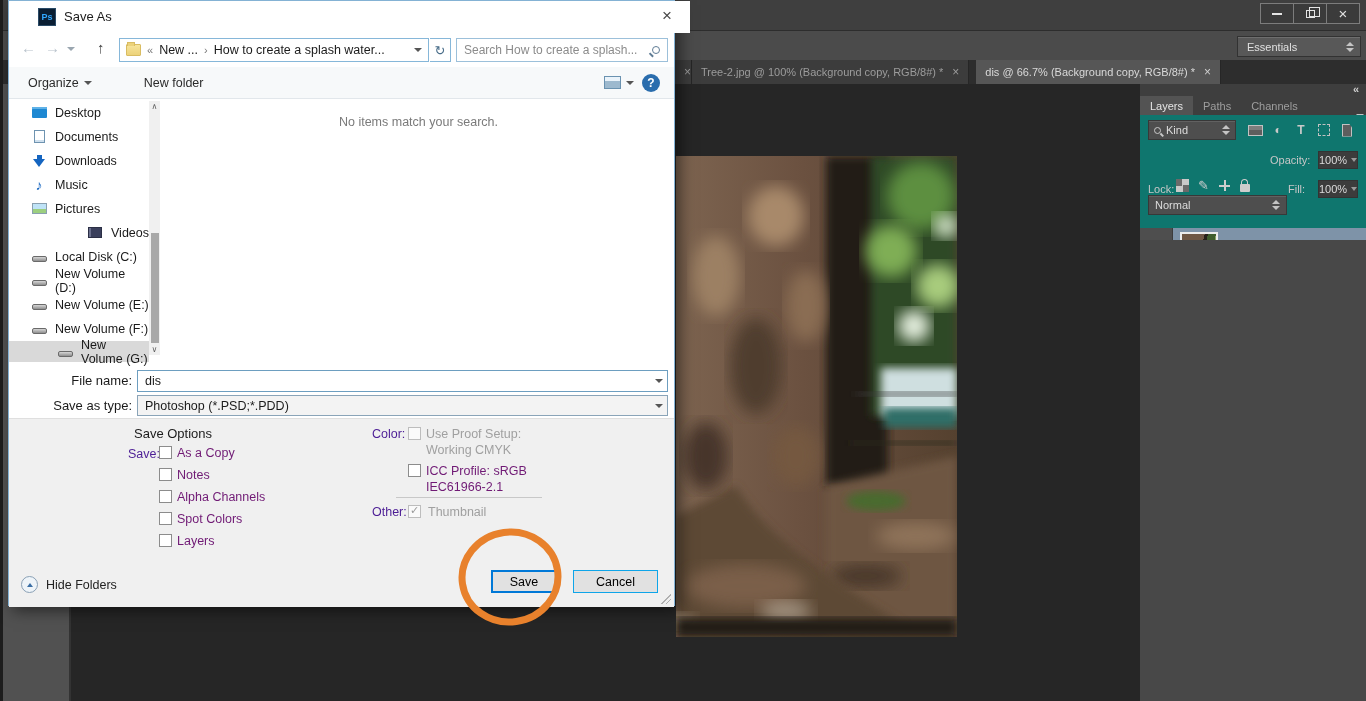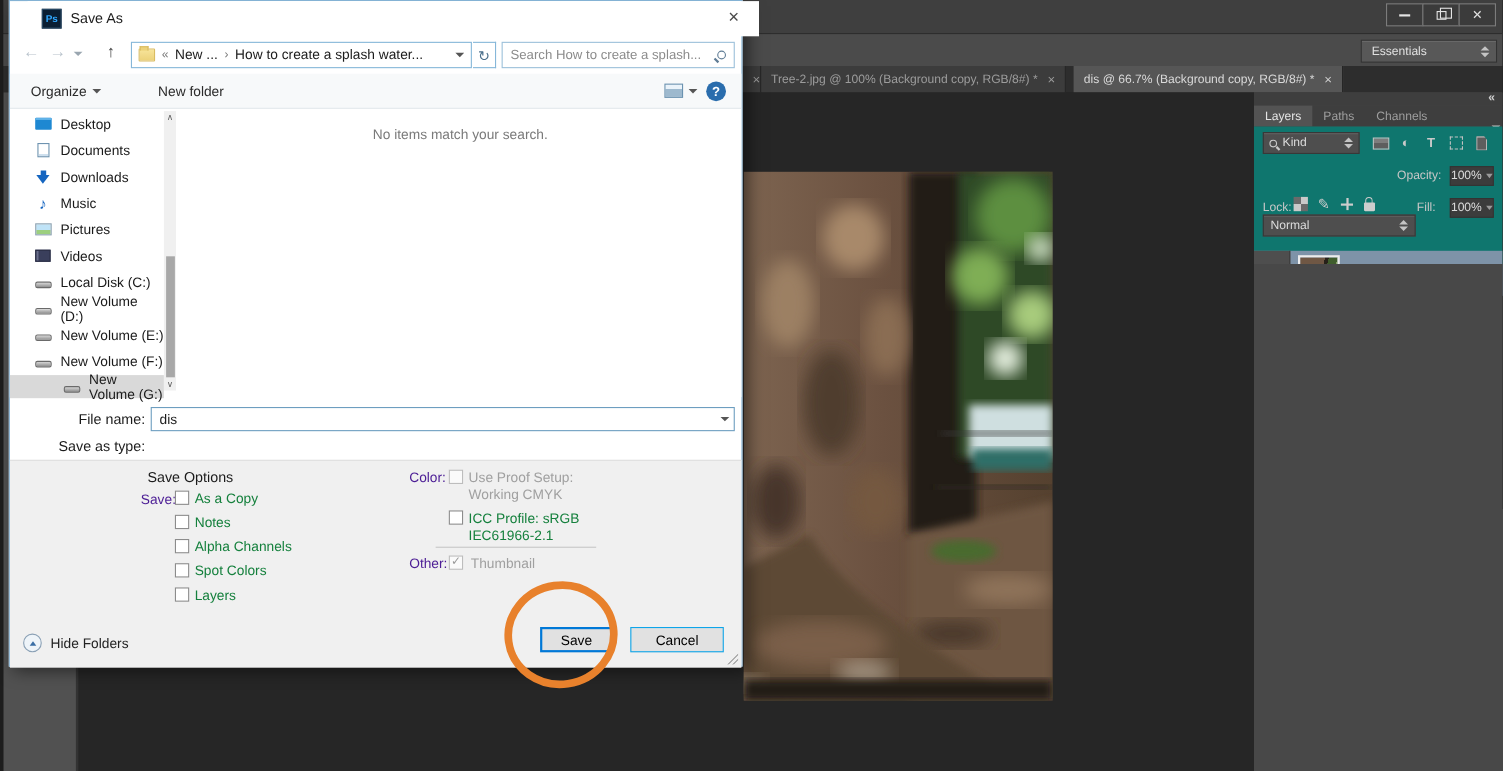--- a/index.html
+++ b/index.html
@@ -135,21 +135,21 @@
   .combo { position:absolute; left:128px; width:531px; display:flex; align-items:center; padding:0 4px 0 7px; }
   .combo .val { flex:1; overflow:hidden; white-space:nowrap; }
   .fname { top:369px; height:22px; border:1px solid #6d9ec0; background:#fff; }
   .ftype { top:394px; height:21px; border:1px solid #8aa4b8; background:#f3f3f3; }
   .dlg-footer { position:absolute; left:0; top:417px; width:100%; height:189px; background:#f0f0f0; border-top:1px solid #dfdfdf; }
   .opt-heading { position:absolute; left:125px; top:7px; font-size:13px; color:#1b1b1b; }
   .grp-label { position:absolute; color:#4c1d95; }
   .cb { position:absolute; width:13px; height:13px; border:1px solid #8c8c8c; background:#fff; }
   .cb.disabled { border-color:#bdbdbd; background:#fafafa; }
   .cb.checked:after { content:"✓"; position:absolute; left:1px; top:-2px; font-size:11px; color:#9a9a9a; }
-  .cb-label { position:absolute; color:#15803d; }
+  .cb-label { position:absolute; color:#701a75; }
   .cb-label.disabled { color:#a0a0a0; }
   .divider { position:absolute; left:387px; top:78px; width:146px; height:1px; background:#c8c8c8; }
   .hide-folders { position:absolute; left:12px; top:157px; display:flex; align-items:center; gap:8px; color:#222; }
   .hf-circle { width:17px; height:17px; border-radius:50%; border:1px solid #8aa0b5; background:#eef4f9;
                display:flex; align-items:center; justify-content:center; }
   .hf-circle .tri-up { border-bottom-color:#3a6ea5; border-left-width:3.5px; border-right-width:3.5px; border-bottom-width:4px; }
   .btn { position:absolute; top:151px; height:23px; background:#e1e1e1; display:flex; align-items:center; justify-content:center;
          font-size:12.5px; color:#000; }
   .btn-save { left:482px; width:66px; border:2px solid #0078d7; }
   .btn-cancel { left:564px; width:85px; border:1px solid #0ea5e9; }
@@ -382,21 +382,21 @@
     <div class="sb-item" style="top:75px;">
         <span class="sb-ic ic-music">♪</span>
         <span>Music</span>
       </div>
     <div class="sb-item" style="top:99px;">
         <span class="sb-ic">
           <span class="ic-pics"></span>
         </span>
         <span>Pictures</span>
       </div>
-    <div class="sb-item" style="top:123px;">
+    <div class="sb-item" style="top:123px;justify-content:flex-end;">
         <span class="sb-ic">
           <span class="ic-vid"></span>
         </span>
         <span>Videos</span>
       </div>
     <div class="sb-item" style="top:147px;">
         <span class="sb-ic">
           <span class="ic-drive"></span>
         </span>
         <span>Local Disk (C:)</span>
@@ -432,20 +432,24 @@
     </div>
     <div class="empty-msg">No items match your search.</div>
   </div>
 
   <span class="field-label" style="left:40px; top:372px; width:83px;">File name:</span>
   <div class="combo fname">
     <span class="val">dis</span>
     <span class="caret"></span>
   </div>
   <span class="field-label" style="left:30px; top:397px; width:93px;">Save as type:</span>
+  <div class="combo ftype">
+    <span class="val">Photoshop (*.PSD;*.PDD)</span>
+    <span class="caret"></span>
+  </div>
 
   <div class="dlg-footer">
     <span class="opt-heading">Save Options</span>
     <span class="grp-label" style="left:119px; top:28px;">Save:</span>
 
     <span class="cb" style="left:150px; top:27px;"></span>
     <span class="cb-label" style="left:168px; top:27px;">As a Copy</span>
     <span class="cb" style="left:150px; top:49px;"></span>
     <span class="cb-label" style="left:168px; top:49px;">Notes</span>
     <span class="cb" style="left:150px; top:71px;"></span>

